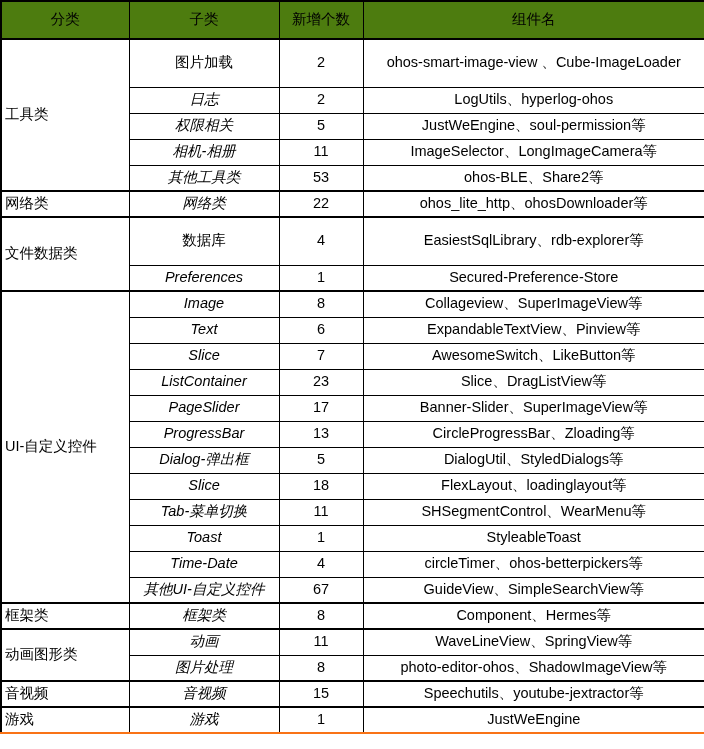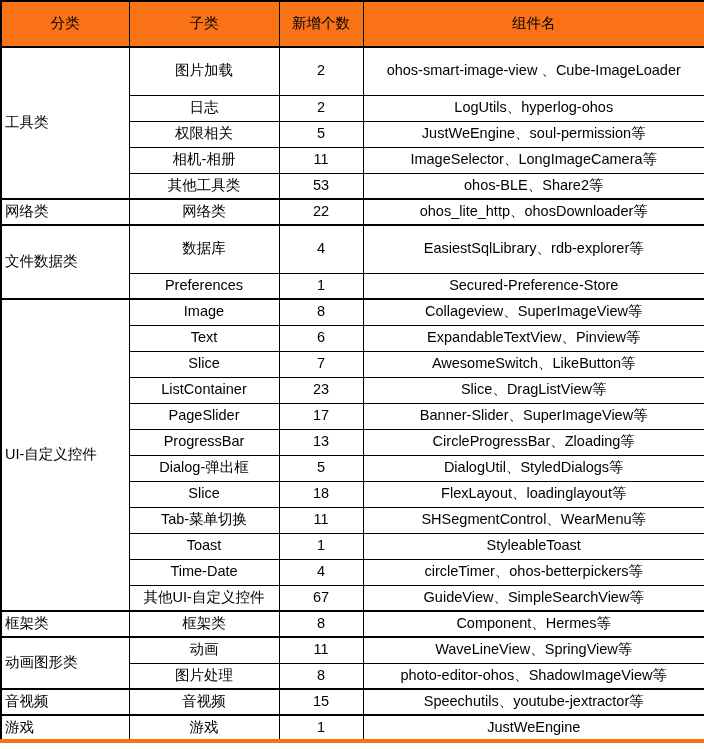--- a/index.html
+++ b/index.html
@@ -37,25 +37,25 @@
     box-sizing: border-box;
     word-break: break-word;
   }
   
   col.c1 { width: 128px; }
   col.c2 { width: 150px; }
   col.c3 { width: 84px; }
   col.c4 { width: 342px; }
 
   thead th {
-    background: #f97316;
+    background: #4d7c0f;
     text-align: center;
     font-weight: bold;
     font-size: 15.5px;
-    height: 46px;
+    height: 38px;
     border-bottom: 2px solid #000000;
   }
   td.cat {
     text-align: left;
     border-right: 2px solid #000000;
     border-left: 2px solid #000000;
   }
   td.sub {
     text-align: center;
     margin-left: 17px;
@@ -65,24 +65,24 @@
   }
   td.comp {
     text-align: center;
     padding-left: 5px;
     border-right: 2px solid #000000;
   }
   tr.grp-start td {
     border-top: 2px solid #000000;
   }
   tr.last-row td {
-    border-bottom: 4px solid #f97316;
+    border-bottom: 2px solid #f97316;
   }
   td.tall2 { height: 48px; }
-  .r26 { height: 26px; }
+  .r26 { height: 26px; font-style: italic; }
 </style>
 </head>
 <body>
 
 <div id="sheet">
   <table class="grid">
     <colgroup>
       <col class="c1">
         <col class="c2">
         <col class="c3">

